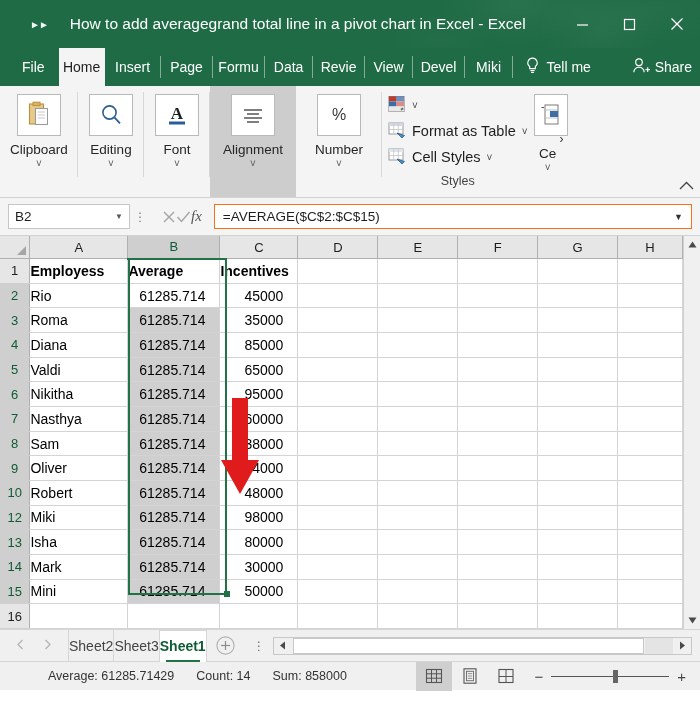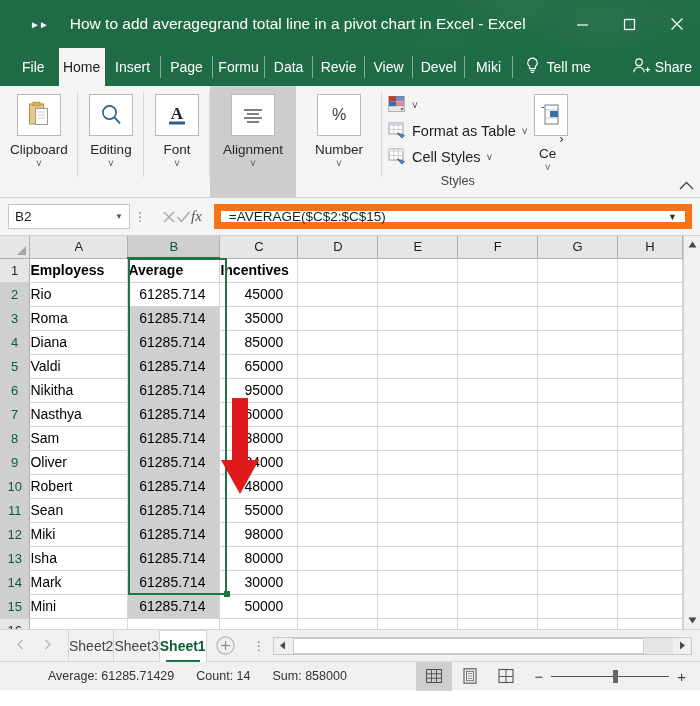--- a/index.html
+++ b/index.html
@@ -175,21 +175,21 @@
     justify-content: space-between;
   }
   .namebox .nb-chev { font-size: 8px; color: #555; }
   .fb-dots { width: 20px; text-align: center; color: #777; font-size: 12px; letter-spacing: 0; }
   .fb-btns { display: flex; align-items: center; gap: 0; padding: 0 12px; }
   .fb-btn { color: #a6a6a6; font-size: 16px; display: flex; align-items: center; }
   .fb-fx { color: #555; font-style: italic; font-size: 15px; font-family: "Liberation Serif", serif; }
   .finput {
     flex: 1; height: 25px;
     background: #ffffff;
-    border: 7px solid #f97316;
+    border: 1px solid #f97316;
     display: flex; align-items: center;
     padding: 0 8px;
     font-size: 13.5px; color: #1e1e1e;
     justify-content: space-between;
   }
   .finput .fi-chev { font-size: 9px; color: #333; }
 
   
   .gridwrap {
     position: relative;
@@ -719,31 +719,20 @@
       <td class="cell">Robert</td>
       <td class="cell num selcol">61285.714</td>
       <td class="cell num">48000</td>
       <td class="cell blank"></td>
       <td class="cell blank"></td>
       <td class="cell blank"></td>
       <td class="cell blank"></td>
       <td class="cell blank"></td>
     </tr>
     <tr>
-      <td class="rowhead sel">11</td>
-      <td class="cell">Sean</td>
-      <td class="cell num selcol">61285.714</td>
-      <td class="cell num">55000</td>
-      <td class="cell blank"></td>
-      <td class="cell blank"></td>
-      <td class="cell blank"></td>
-      <td class="cell blank"></td>
-      <td class="cell blank"></td>
-    </tr>
-    <tr>
       <td class="rowhead sel">12</td>
       <td class="cell">Miki</td>
       <td class="cell num selcol">61285.714</td>
       <td class="cell num">98000</td>
       <td class="cell blank"></td>
       <td class="cell blank"></td>
       <td class="cell blank"></td>
       <td class="cell blank"></td>
       <td class="cell blank"></td>
     </tr>

